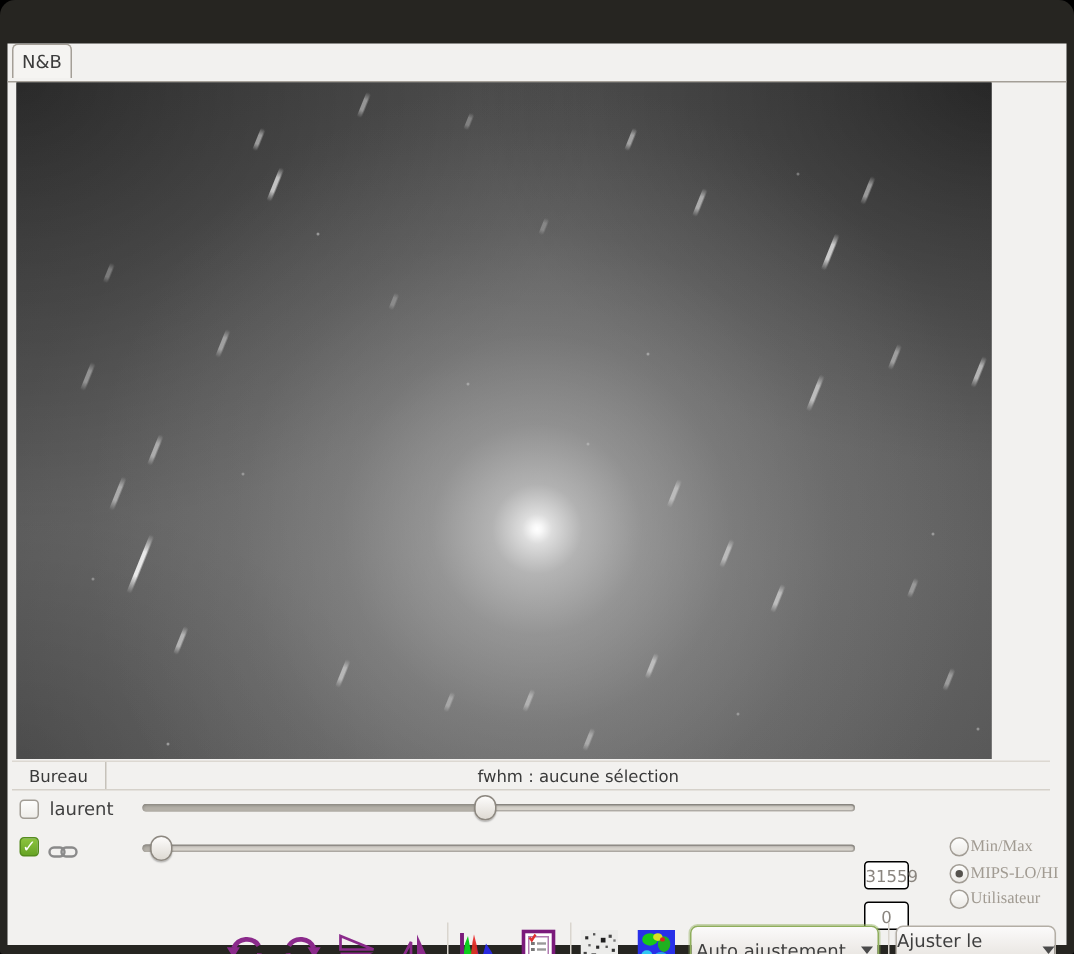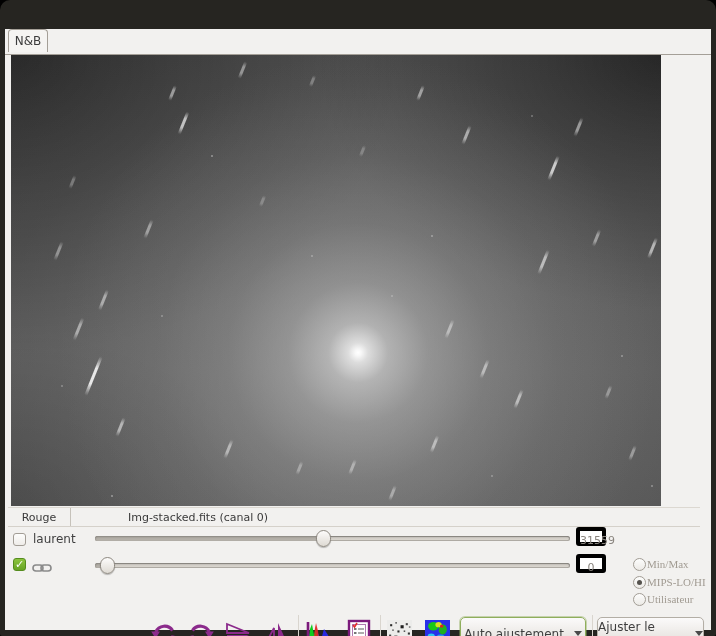--- a/index.html
+++ b/index.html
@@ -50,22 +50,22 @@
   .ctl-label{position:absolute;font-size:12px;color:#3f3f3f;}
   .chain{position:absolute;}
   .slider{position:absolute;width:475px;height:17px;}
   .slider .track{position:absolute;left:0;right:0;top:6px;height:5px;border-radius:3px;background:#d7d3cc;
     box-shadow:inset 0 1px 2px rgba(0,0,0,.3), inset 0 0 0 1px rgba(140,135,128,.5);}
   .slider .fill{position:absolute;left:0;top:6px;height:5px;border-radius:3px 0 0 3px;background:#b4b0a8;
     box-shadow:inset 0 1px 2px rgba(0,0,0,.25);}
   .slider .handle{position:absolute;top:0;width:15px;height:17px;border-radius:8px;
     background:linear-gradient(#fdfcfb,#dedad3);border:1px solid #8d8880;box-sizing:border-box;
     box-shadow:0 1px 1px rgba(0,0,0,.25);}
-  .entry{position:absolute;width:30px;height:19px;background:#fff;border:4px solid #000000;border-radius:3px;
-    font-size:11px;color:#8a857f;text-align:center;line-height:19px;box-sizing:border-box;}
+  .entry{position:absolute;width:30px;height:19px;background:#fff;border:1px solid #000000;border-radius:3px;
+    font-size:11px;color:#8a857f;text-align:center;line-height:19px;box-sizing:border-box;margin-top:47px;}
   .radio-row{display:flex;align-items:flex-start;gap:1px;height:13px;margin-bottom:4.5px;font-family:Liberation Serif, serif;}
   .radio{width:13px;height:13px;border-radius:50%;border:1px solid #a29d95;background:linear-gradient(#fdfdfc,#eceae6);
     box-sizing:border-box;position:relative;flex:none;}
   .radio.selected::after{content:"";position:absolute;left:3px;top:3px;width:5px;height:5px;border-radius:50%;background:#55524d;}
   .radio-label{font-size:11px;color:#a19b92;white-space:nowrap;}
   #radio-group{position:absolute;left:628px;top:529px;}
   
   .toolbtn{position:absolute;top:590px;width:30px;height:30px;display:flex;align-items:center;justify-content:center;}
   .thumbbtn{position:absolute;top:591px;width:25px;height:25px;}
   .vsep{position:absolute;top:586px;height:40px;width:1px;background:#d9d5ce;}
@@ -123,22 +123,22 @@
         <div class="stardot" style="left: 610px; top: 300px; width: 2px; height: 2px; opacity: 0.35;"></div>
         <div class="stardot" style="left: 50px; top: 330px; width: 2px; height: 2px; opacity: 0.3;"></div>
         <div class="stardot" style="left: 300px; top: 200px; width: 2px; height: 2px; opacity: 0.3;"></div>
         <div class="stardot" style="left: 640px; top: 430px; width: 2px; height: 2px; opacity: 0.35;"></div>
         <div class="stardot" style="left: 380px; top: 240px; width: 2px; height: 2px; opacity: 0.25;"></div>
         <div class="stardot" style="left: 150px; top: 260px; width: 2px; height: 2px; opacity: 0.3;"></div>
         <div class="stardot" style="left: 480px; top: 420px; width: 2px; height: 2px; opacity: 0.3;"></div>
       </div>
 
     <div class="statusbar">
-      <div class="seg seg1">Rouge</div>
-      <div class="seg seg3">Img-stacked.fits (canal 0)</div>
+      <div class="seg seg1">Bureau</div>
+      <div class="seg seg4">fwhm : aucune sélection</div>
     </div>
 
     <div class="checkbox" id="cb-truncate" style="left:8px;top:504px;"></div>
     <div class="ctl-label" style="left:28px;top:503px;">laurent</div>
     <div class="slider" id="slider-hi" style="left:90px;top:501px;">
       <div class="track"></div>
       <div class="fill" id="fill-hi" style="width: 228.3px;"></div>
       <div class="handle" id="handle-hi" style="left: 220.8px;"></div>
     </div>
     <div class="entry" style="left:571px;top:498px;">31559</div>

